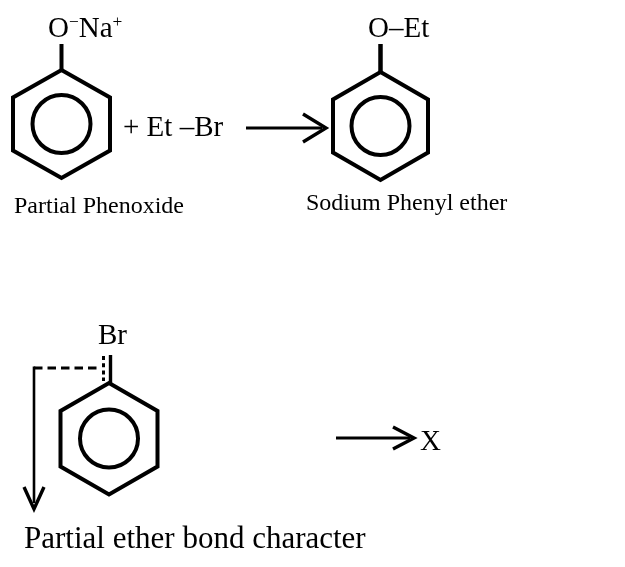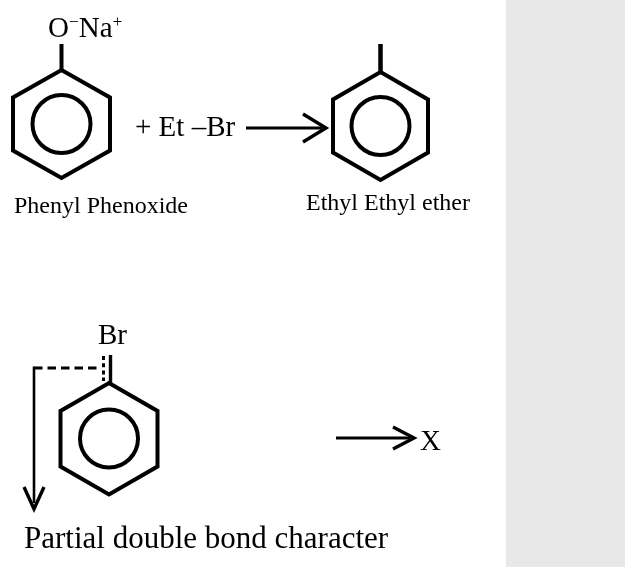--- a/index.html
+++ b/index.html
@@ -1,20 +1,20 @@
 <!DOCTYPE html>
 <html style="--ink: #000000; --bg: #ffffff;"><head>
 <meta charset="utf-8">
 <style>
   :root { --ink: #000000; --bg: #ffffff; }
   * { margin: 0; padding: 0; box-sizing: border-box; }
   body { background: #e8e8e8; font-family: "Liberation Serif", "DejaVu Serif", serif; }
   .canvas {
     position: relative;
-    width: 506px;
+    width: 625px;
     height: 567px;
     background: var(--bg, #ffffff);
     overflow: hidden;
   }
   .artwork { position: absolute; left: 0; top: 0; }
   .artwork line, .artwork polygon, .artwork circle, .artwork polyline {
     stroke: var(--ink, #000000);
     fill: none;
   }
   .txt {
@@ -75,27 +75,28 @@
     </g>
 
     <g>
       <line x1="336" y1="438" x2="410" y2="438" stroke-width="2.8"></line>
       <polyline points="393,427 414,438 393,449" stroke-width="3.4"></polyline>
     </g>
   </svg>
 
   <div class="txt formula" style="left:48px; top:13px;"><span>O</span><sup>−</sup><span>Na</span><sup>+</sup></div>
 
-  <div class="txt formula" style="left:135px; top:112px;">+ Et –Br</div>
+  <div class="txt formula" style="left:123px; top:112px;">+ Et –Br</div>
 
+  <div class="txt formula" style="left:368px; top:13px;">O–Et</div>
 
-  <div class="txt compound-name" style="left:14px; top:193px;">Phenyl Phenoxide</div>
+  <div class="txt compound-name" style="left:14px; top:193px;">Partial Phenoxide</div>
 
-  <div class="txt compound-name" style="left:306px; top:190px;">Ethyl Ethyl ether</div>
+  <div class="txt compound-name" style="left:306px; top:190px;">Sodium Phenyl ether</div>
 
   <div class="txt formula" style="left:98px; top:320px;">Br</div>
 
 
   <div class="txt formula" style="left:420px; top:426px;">X</div>
 
-  <div class="txt caption" style="left:24px; top:522px;">Partial double bond character</div>
+  <div class="txt caption" style="left:24px; top:522px;">Partial ether bond character</div>
 
 </div>
 
 </body></html>

